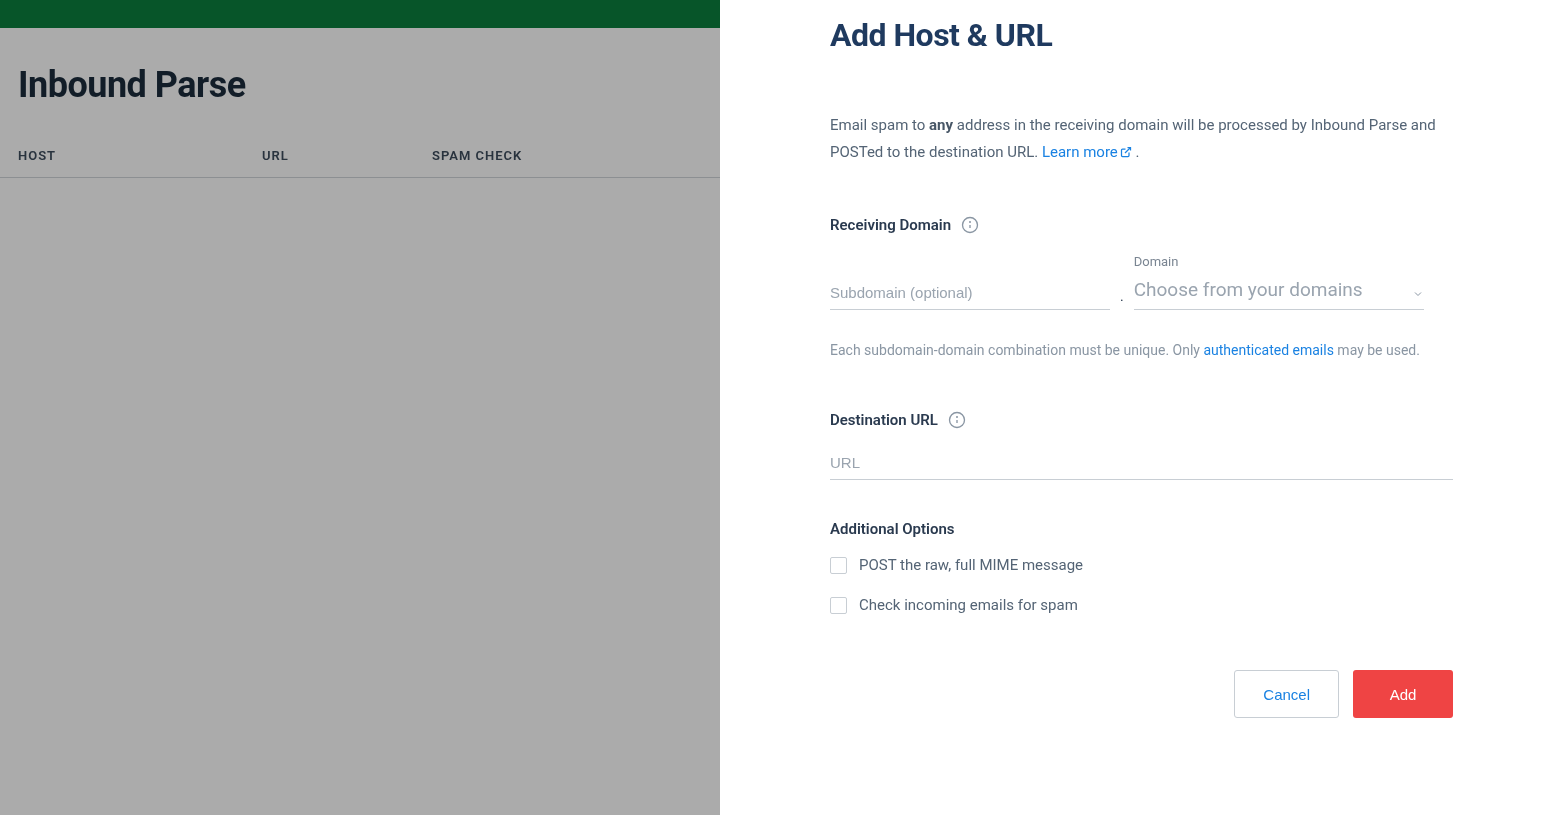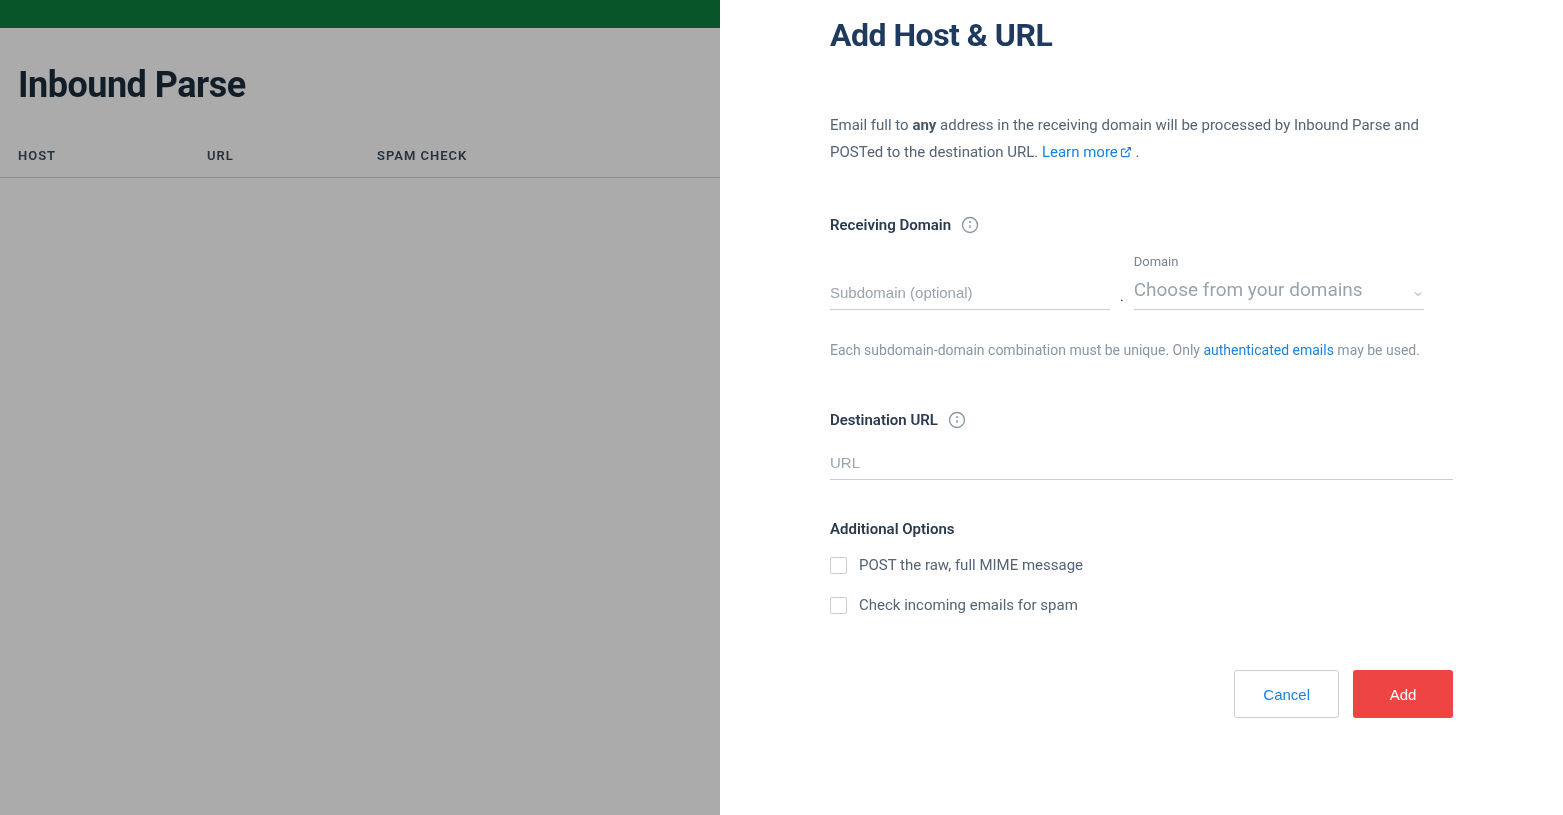--- a/index.html
+++ b/index.html
@@ -34,21 +34,21 @@
     .table-header {
       display: flex;
       padding: 14px 0 14px 18px;
       border-bottom: 1px solid #c9cdd2;
       font-size: 13px;
       font-weight: 600;
       color: #3b4a5a;
       letter-spacing: 1px;
       text-transform: uppercase;
     }
-    .col-host { width: 189px; }
+    .col-host { width: 244px; }
     .col-url  { width: 170px; }
     .col-spam { flex: 1; }
     .dim-overlay {
       position: absolute;
       left: 0; top: 0;
       width: 100%;
       height: 100%;
       background: rgba(0,0,0,0.30);
       pointer-events: none;
     }
@@ -218,21 +218,21 @@
     <div class="col-spam">SPAM CHECK</div>
   </div>
 </div>
 
 <div class="dim-overlay"></div>
 
 <div class="slide-panel">
   <h2 class="panel-title">Add Host &amp; URL</h2>
 
   <p class="intro">
-    <span>Email full to </span><b>any</b><span> address in the receiving domain will be processed by Inbound Parse and POSTed to the destination URL. </span><a href="#" class="link"><span>Learn more</span><svg class="ext-icon" viewBox="0 0 24 24" fill="none" stroke="currentColor" stroke-width="2.5">
+    <span>Email spam to </span><b>any</b><span> address in the receiving domain will be processed by Inbound Parse and POSTed to the destination URL. </span><a href="#" class="link"><span>Learn more</span><svg class="ext-icon" viewBox="0 0 24 24" fill="none" stroke="currentColor" stroke-width="2.5">
           <path d="M18 13v6a2 2 0 0 1-2 2H5a2 2 0 0 1-2-2V8a2 2 0 0 1 2-2h6"></path>
           <polyline points="15 3 21 3 21 9"></polyline>
           <line x1="10" y1="14" x2="21" y2="3"></line>
         </svg></a><span> .</span>
   </p>
 
   <div class="section-heading">
     <span>Receiving Domain</span>
     <svg class="info-icon" viewBox="0 0 24 24" fill="none" stroke="currentColor" stroke-width="1.8">
         <circle cx="12" cy="12" r="10"></circle>

